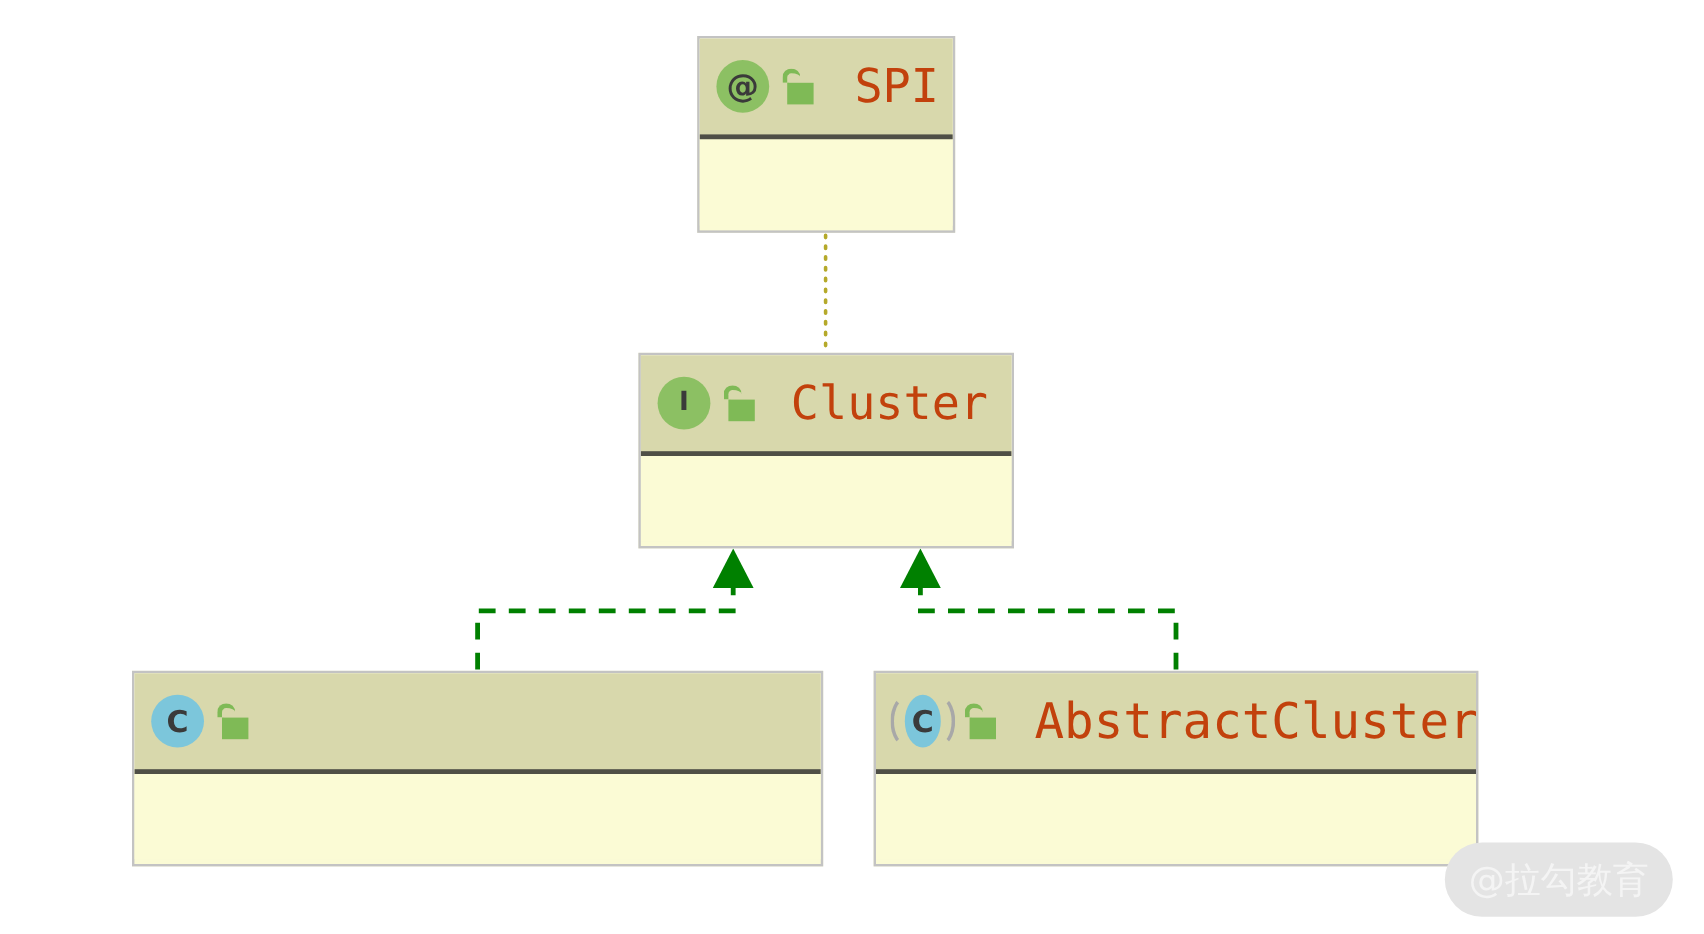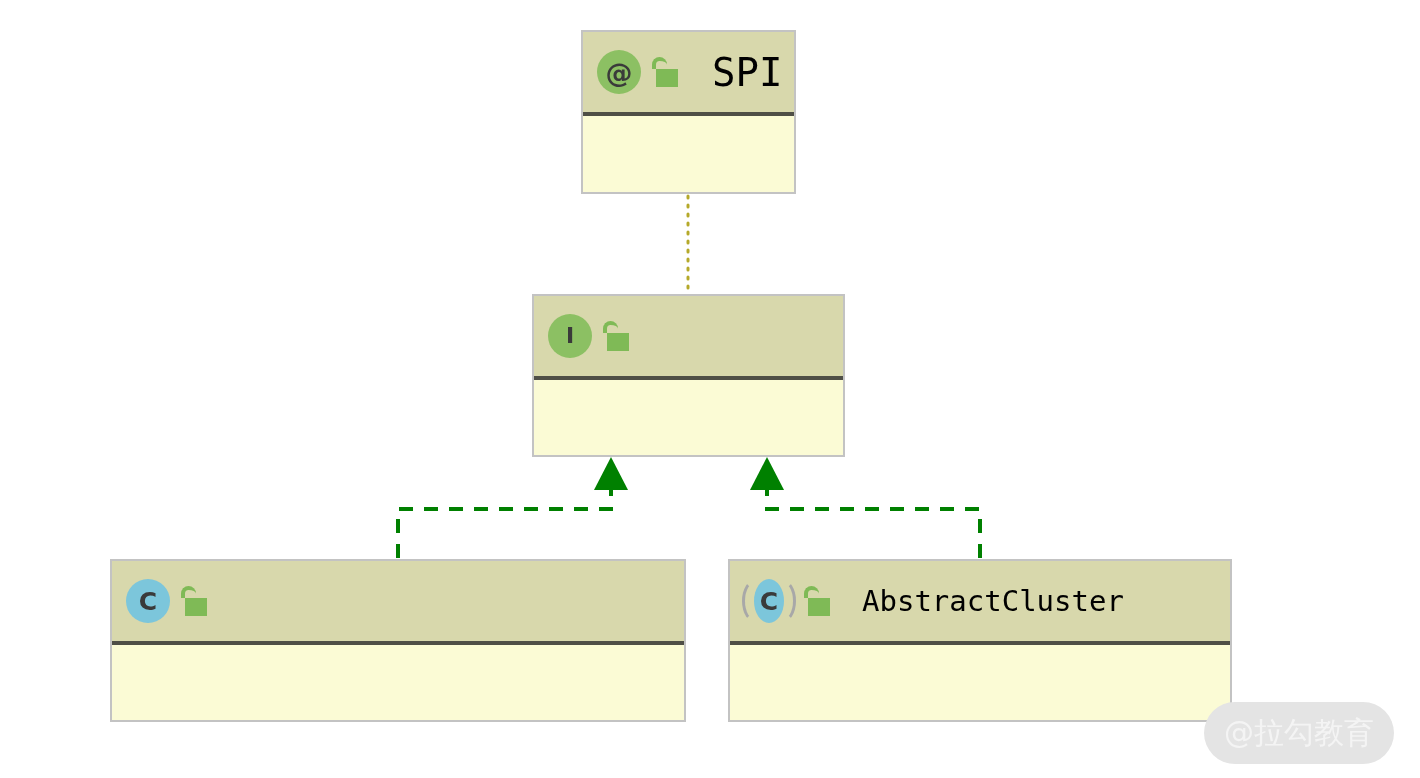--- a/index.html
+++ b/index.html
@@ -37,21 +37,21 @@
     display: flex;
     align-items: center;
     padding-left: 14px;
     position: relative;
   }
   .uml-body {
     background: #fbfbd5;
   }
 
   .uml-title {
-    color: #000000;
+    color: #c2410c;
     font-family: "DejaVu Sans Mono", monospace;
     white-space: nowrap;
     letter-spacing: 0px;
   }
 
   
   .kind-icon {
     position: relative;
     flex: 0 0 auto;
     display: inline-flex;
@@ -166,20 +166,21 @@
     <div class="uml-header" style="height:84px;">
       <span class="kind-icon" style="width:44px; height:44px;">
         <span class="kind-circle interface" style="width:44px; height:44px; font-size:22px;">I</span>
       </span>
       <span class="lock" style="width:26px; height:30px; margin-left:11px;">
         <span class="lock-body" style="width:22px; height:18px; left:4px;"></span>
         <span class="lock-shackle" style="width:15px; height:12px; left:0px;
                      border-top-left-radius:8px; border-top-right-radius:8px;
                      border-right:none;"></span>
       </span>
+      <span class="uml-title" style="font-size:39px; margin-left:30px;">Cluster</span>
     </div>
     <div class="uml-body" style="height:71px;"></div>
   </div>
 
   <div class="uml-box" style="left:110px; top:559px; width:576px; height:163px;">
     <div class="uml-header" style="height:84px;">
       <span class="kind-icon" style="width:44px; height:44px;">
         <span class="kind-circle clazz" style="width:44px; height:44px; font-size:25px;">C</span>
       </span>
       <span class="lock" style="width:26px; height:30px; margin-left:11px;">
@@ -201,21 +202,21 @@
                      border-top-color:transparent; border-bottom-color:transparent;"></span>
         <span class="kind-circle clazz" style="width:30px; height:44px; border-radius:15px/22px; font-size:25px;
                      position:relative; z-index:2;">C</span>
       </span>
       <span class="lock" style="width:26px; height:30px; margin-left:10px;">
         <span class="lock-body" style="width:22px; height:18px; left:4px;"></span>
         <span class="lock-shackle" style="width:15px; height:12px; left:0px;
                      border-top-left-radius:8px; border-top-right-radius:8px;
                      border-right:none;"></span>
       </span>
-      <span class="uml-title" style="font-size:29px; margin-left:32px;">AbstractCluster</span>
+      <span class="uml-title" style="font-size:41px; margin-left:32px;">AbstractCluster</span>
     </div>
     <div class="uml-body" style="height:71px;"></div>
   </div>
 
   <div id="watermark" style="left:1204px; top:702px; width:190px; height:62px; font-size:30px;">
     <span>@拉勾教育</span>
   </div>
 
 </div>
 

